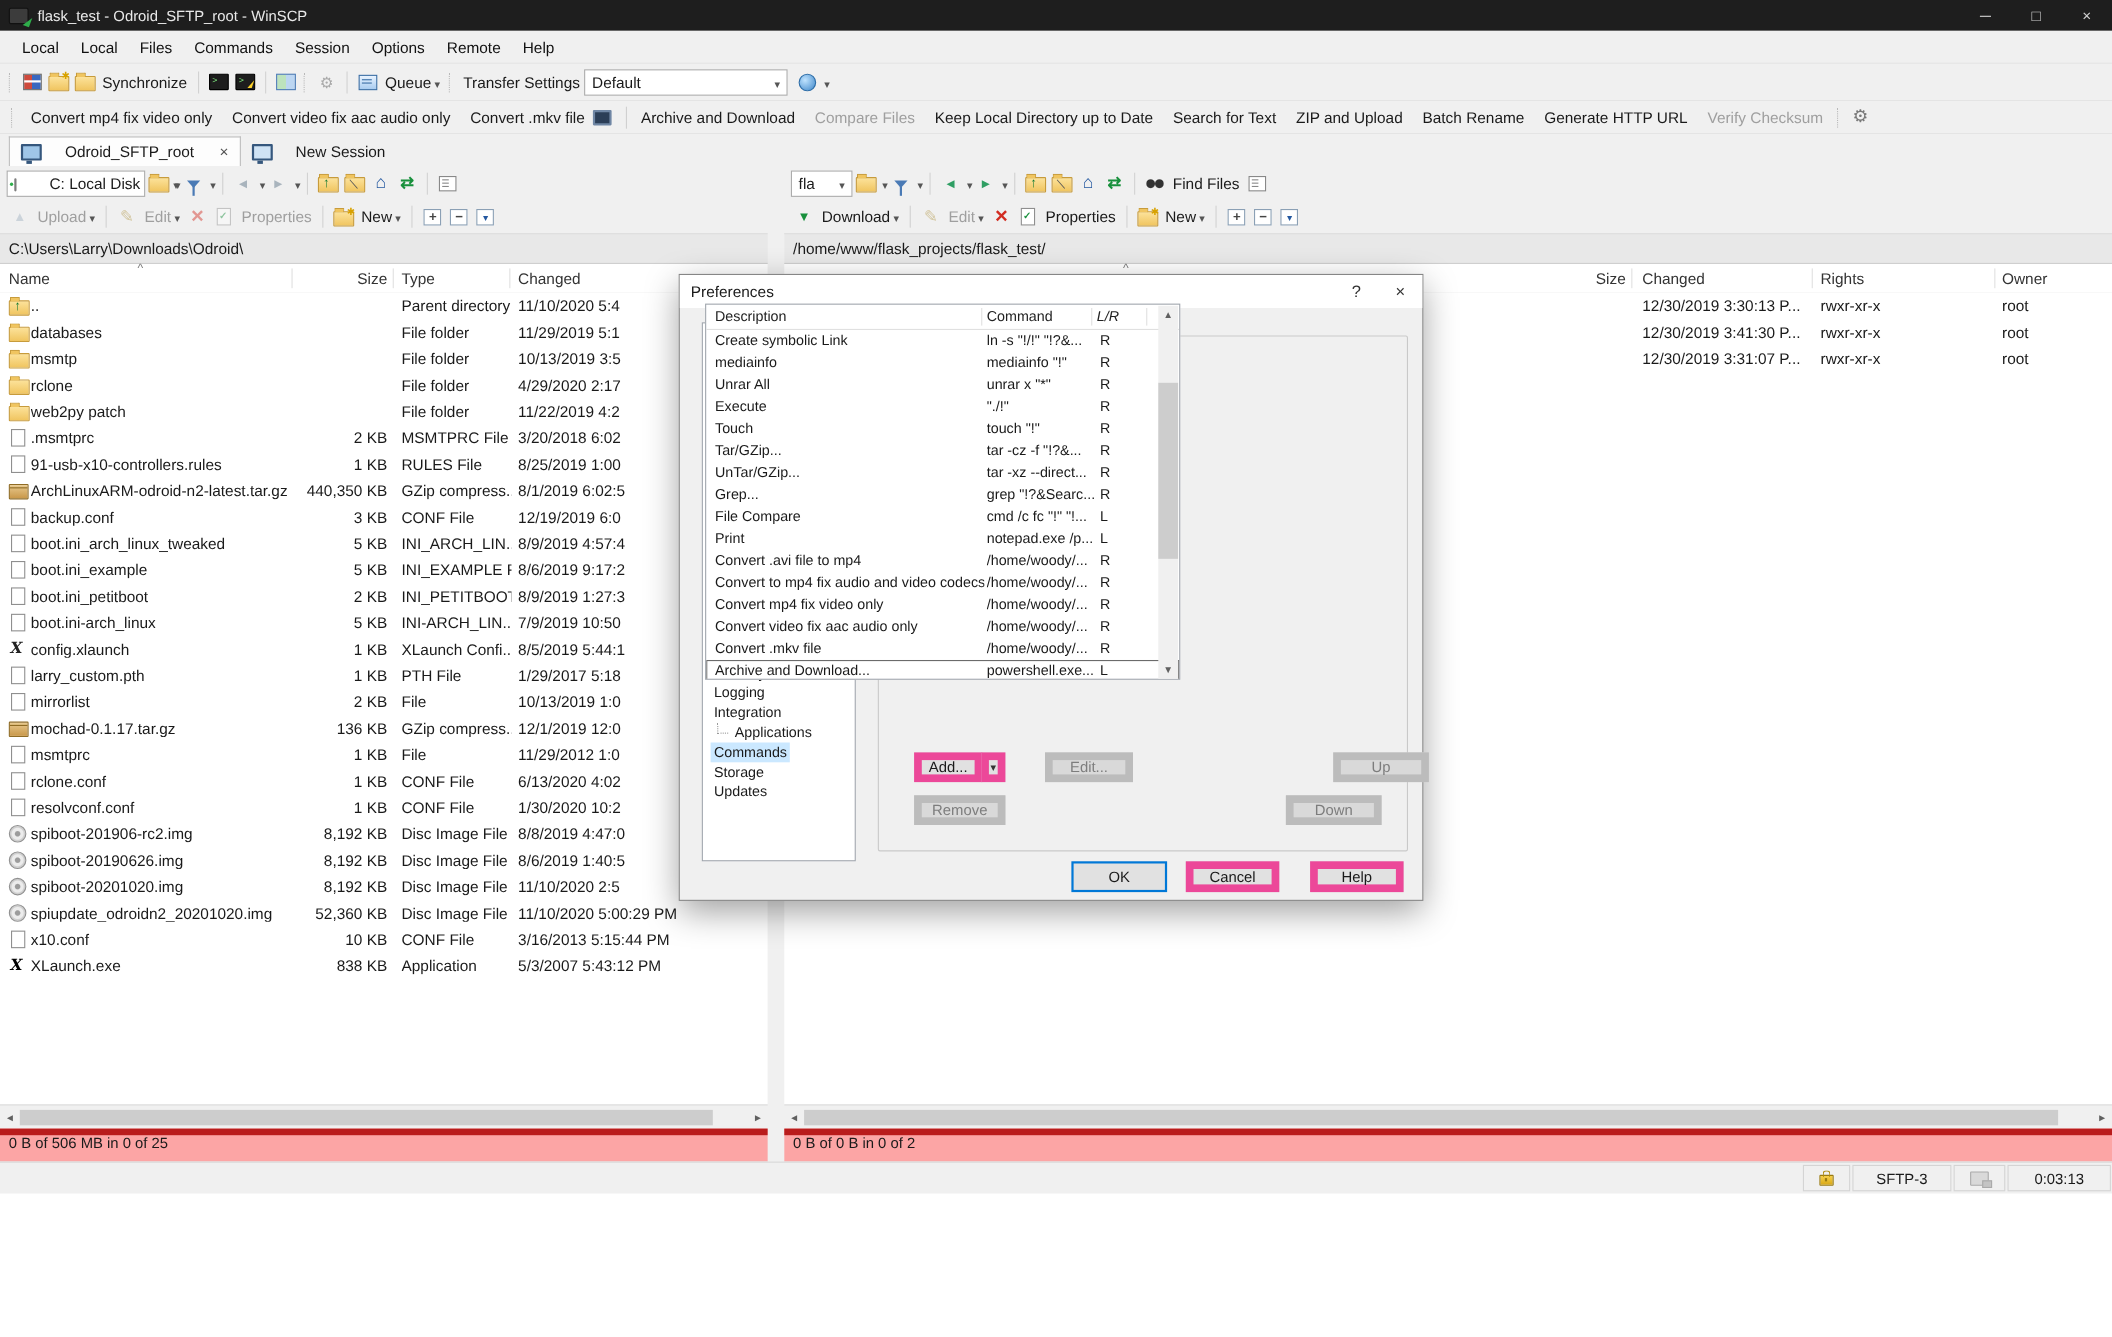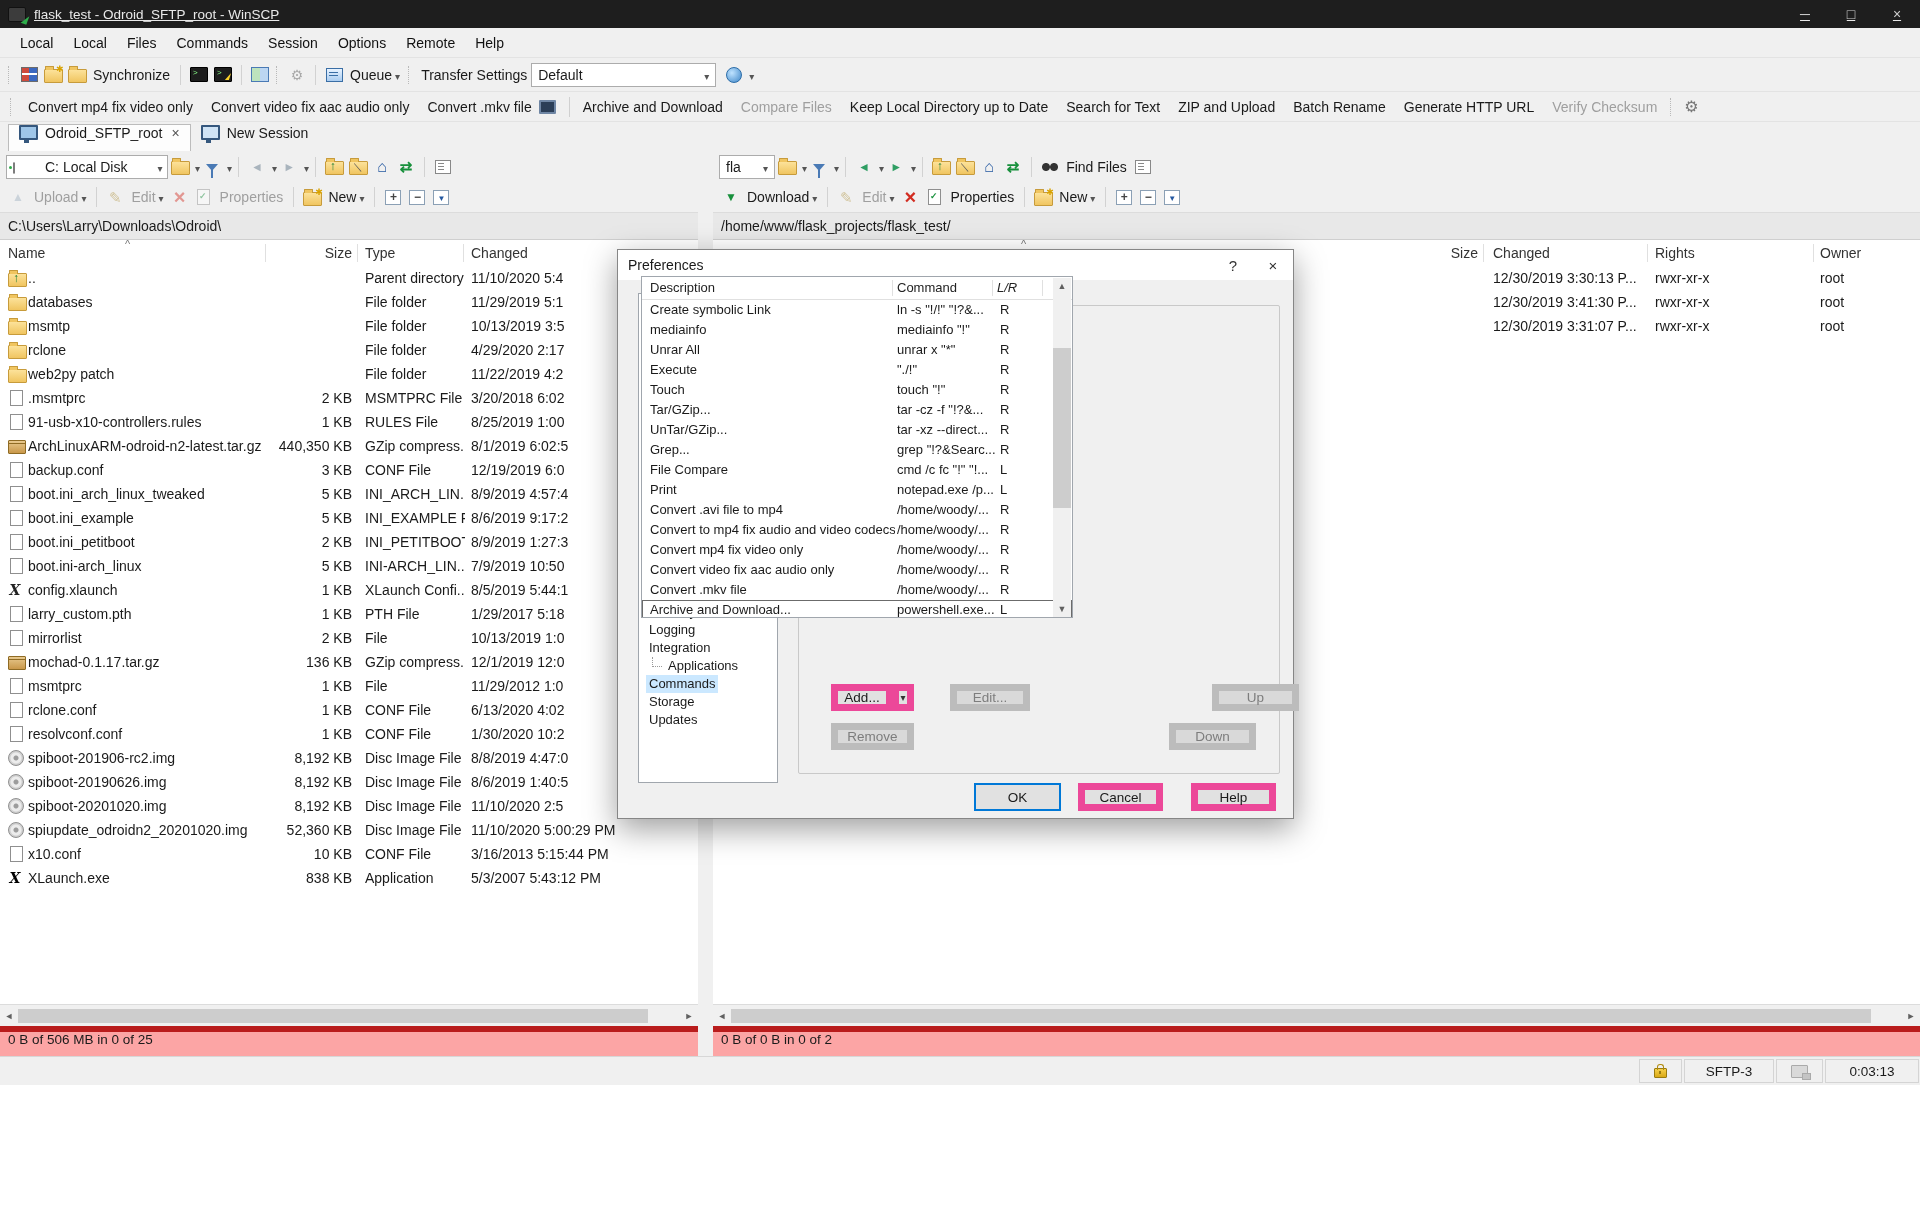--- a/index.html
+++ b/index.html
@@ -2,21 +2,21 @@
 <html><head>
 <meta charset="utf-8">
 <style>
   html,body{margin:0;padding:0;background:#ffffff;}
   #app{position:relative;width:1920px;height:1215px;overflow:hidden;
        font-family:"Liberation Sans",sans-serif;font-size:14px;color:#1a1a1a;background:#ffffff;}
   .window{position:absolute;left:0;top:0;width:1920px;height:1084px;background:#f0f0f0;}
 
   
   .titlebar{position:absolute;left:0;top:0;width:100%;height:28px;background:#1e1e1e;color:#e9e9e9;
-            display:flex;align-items:center;text-decoration:underline;}
+            display:flex;align-items:center;}
   .titlebar .title{margin-left:8px;font-size:13.5px;white-space:nowrap;}
   .i-app{display:inline-block;width:16px;height:13px;margin-left:8px;position:relative;background:#3c3c3c;border:1px solid #111;border-radius:2px;flex:none;}
   .i-app::after{content:"";position:absolute;right:-3px;bottom:-3px;width:0;height:0;
                 border-left:6px solid transparent;border-bottom:9px solid #2fae4b;transform:rotate(20deg);}
   .winbtns{margin-left:auto;display:flex;height:100%;}
   .wbtn{width:46px;height:100%;display:flex;align-items:center;justify-content:center;font-size:14px;color:#cfcfcf;}
 
   
   .menubar{position:absolute;left:0;top:28px;width:100%;height:30px;background:#f0f0f0;display:flex;align-items:center;padding-left:10px;box-sizing:border-box;border-bottom:1px solid #e3e3e3;}
   .menu-item{padding:0 10px;line-height:30px;font-size:14px;color:#111;}
@@ -82,21 +82,21 @@
   
   .cmdbar{position:absolute;left:0;top:92px;width:100%;height:30px;background:#f0f0f0;display:flex;align-items:center;padding-left:6px;box-sizing:border-box;border-bottom:1px solid #e3e3e3;}
   .cmd-item{padding:0 9px;line-height:30px;font-size:14px;white-space:nowrap;display:flex;align-items:center;}
   .cmd-item .mini-mon{display:none;margin-left:7px;}
   .cmd-item.has-mon .mini-mon{display:inline-block;width:13px;height:10px;background:#2b3e57;border:2px solid #6f86a4;border-radius:1px;}
   .cmd-item.disabled{color:#9f9f9f;}
   .cmd-item.cmd-sep{padding:0;width:1px;height:20px;background:#d0d0d0;margin:0 4px;}
 
   
   .tabsbar{position:absolute;left:0;top:122px;width:100%;height:29px;background:#f0f0f0;display:flex;align-items:flex-end;padding-left:8px;box-sizing:border-box;}
-  .tab{height:26px;display:flex;align-items:flex-start;padding:0 10px;font-size:14px;gap:7px;}
+  .tab{height:26px;display:flex;align-items:center;padding:0 10px;font-size:14px;gap:21px;}
   .tab.active{background:#fdfdfd;border:1px solid #bcbcbc;border-bottom:none;}
   .tab .x{color:#555;font-size:14px;margin-left:2px;}
 
   
   .panels{position:absolute;left:0;top:151px;width:1920px;height:905px;}
   .panel{position:absolute;top:0;height:905px;background:#f0f0f0;}
   .panel.left{left:0;width:698px;}
   .panel.right{left:713px;width:1207px;}
   .pdivider{position:absolute;left:698px;top:0;width:15px;height:905px;background:#f0f0f0;}
   .ptb{position:absolute;left:0;width:100%;height:31px;display:flex;align-items:center;padding-left:6px;box-sizing:border-box;background:#f0f0f0;}
@@ -321,21 +321,21 @@
       <div class="tab">
         <span class="i-mon" style="background:#cfe3f5;"></span>
         <span>New Session</span>
       </div>
     </div>
 
     <div class="panels">
 
       <div class="panel left">
         <div class="ptb row1">
-          <div class="combo" style="width:162px;gap:24px;">
+          <div class="combo" style="width:126px;gap:24px;">
             <span class="i-drive" style="margin-right:6px;"></span>
             <span>C: Local Disk</span>
             <span class="dd-in"></span>
           </div>
           <span class="tbi">
               <span class="i-folder"></span>
             </span>
           <span class="dd"></span>
           <span class="tbi">
               <span class="i-funnel"></span>

